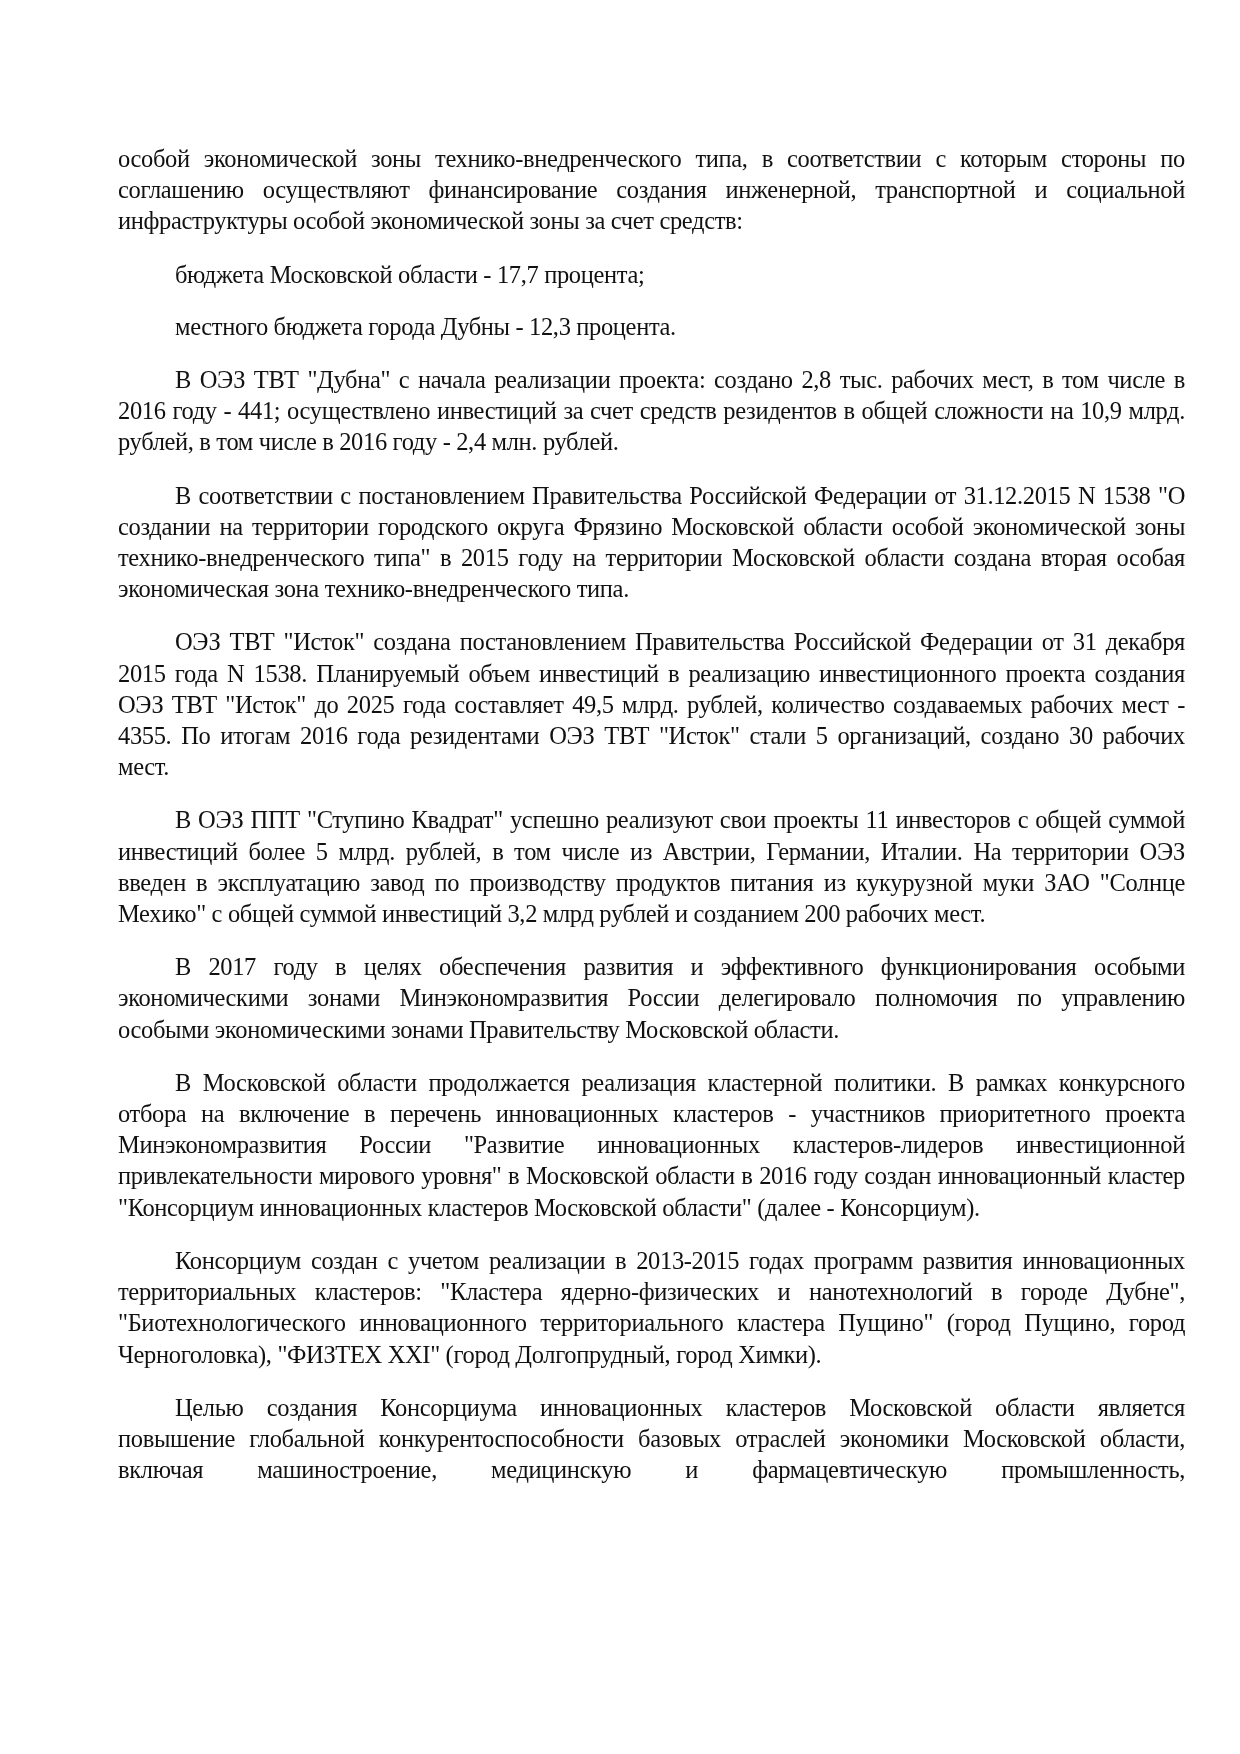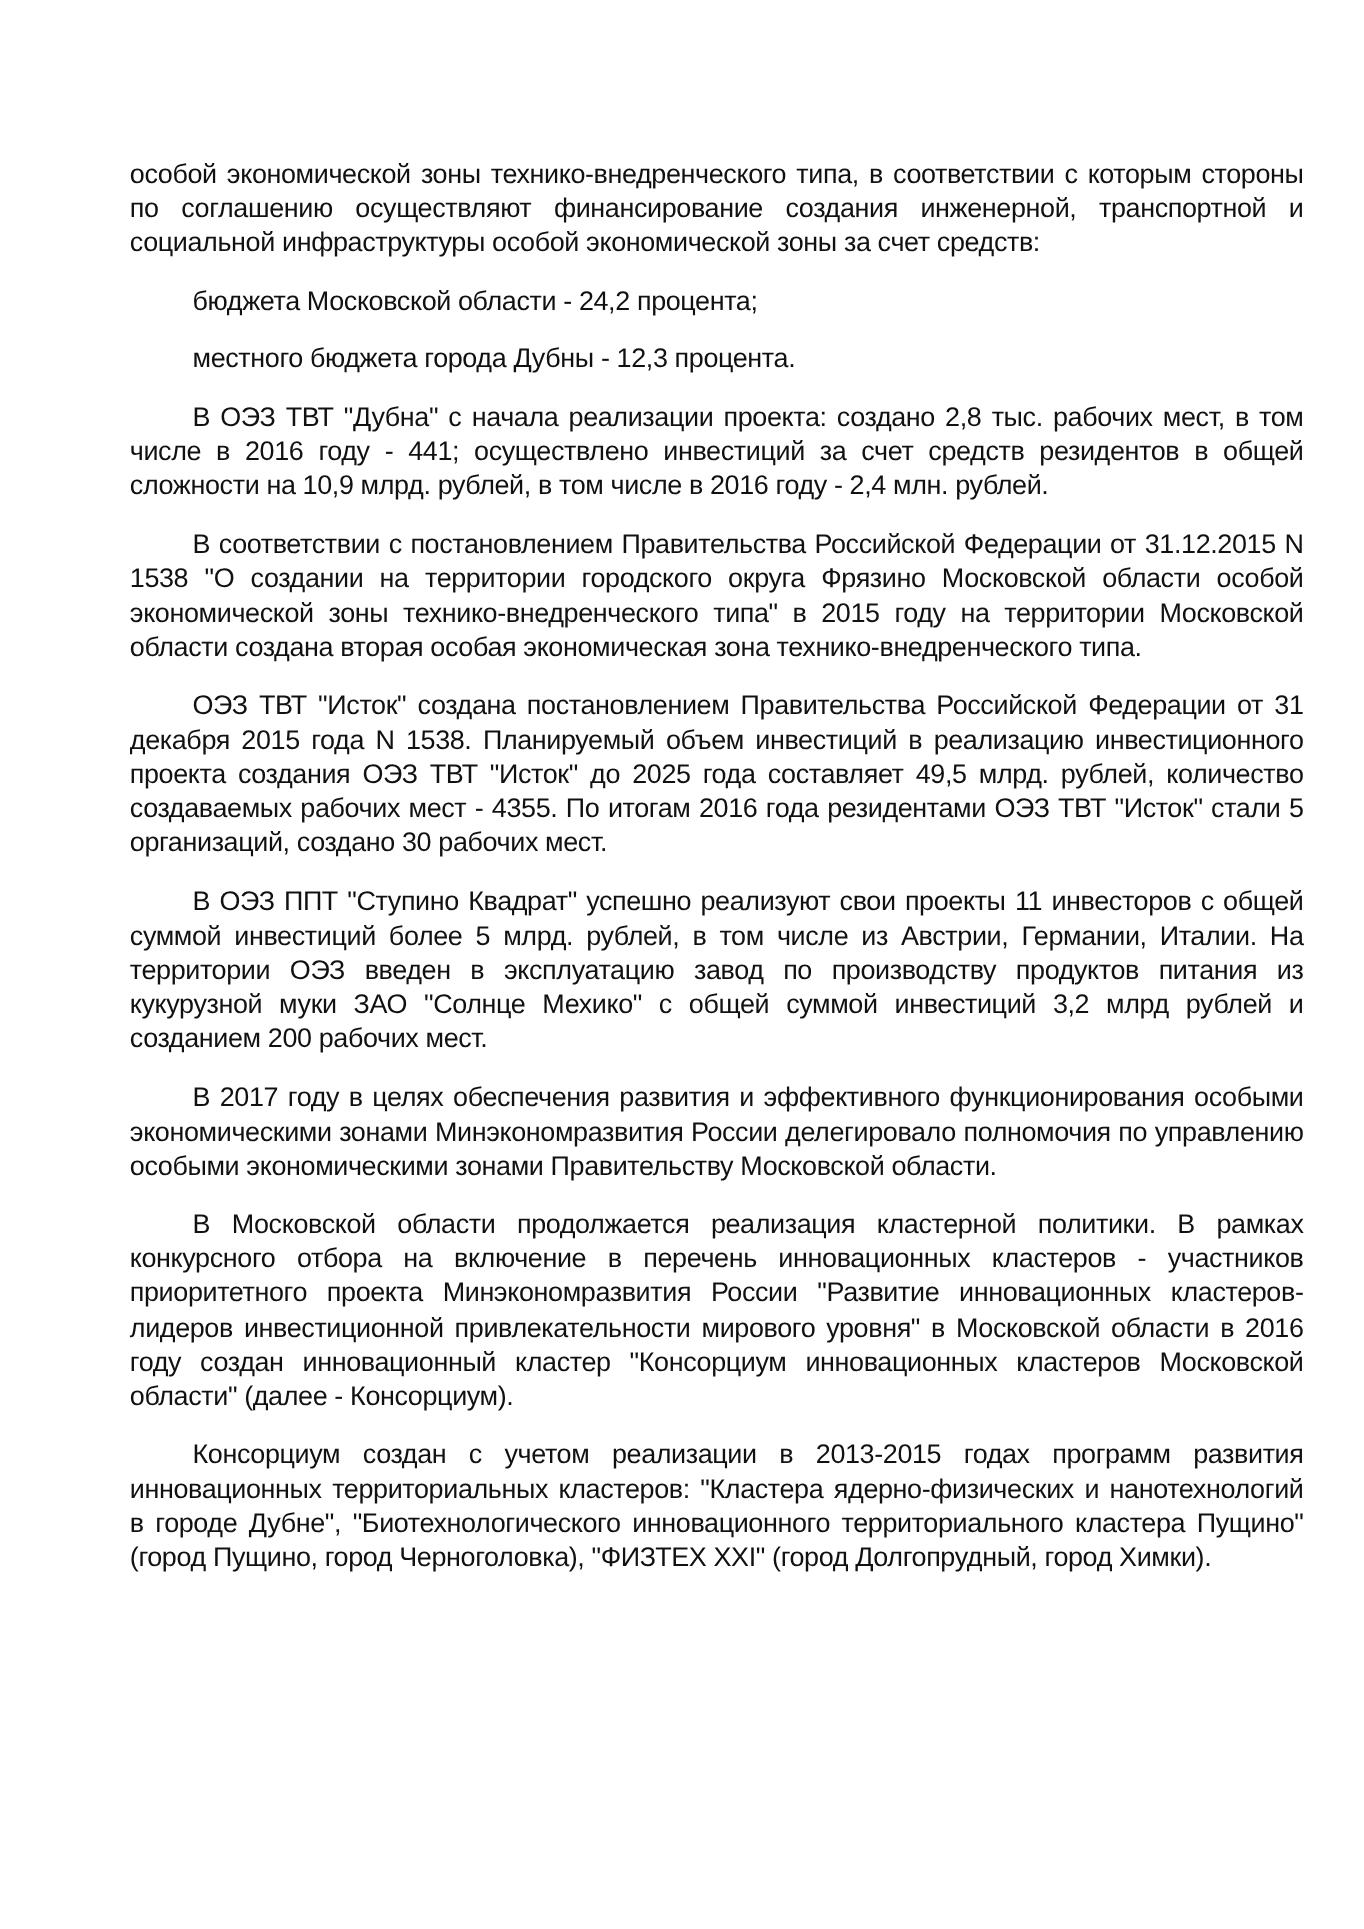--- a/index.html
+++ b/index.html
@@ -12,21 +12,21 @@
       height: 1754px;
       position: relative;
       overflow: hidden;
     }
     .page {
       position: absolute;
       left: 118px;
       top: 143px;
       width: 1067px;
       color: #111111;
-      font-family: Liberation Sans, sans-serif;
+      font-family: Liberation Serif, serif;
       font-size: 24.5px;
       line-height: 31.2px;
     }
     .text-scale {
       transform-origin: 0 0;
     }
     p {
       margin: 0 0 22px 0;
       text-align: justify;
       text-align-last: left;
@@ -44,23 +44,24 @@
       letter-spacing: -0.35px;
       word-spacing: 0px;
     }
   </style>
 </head>
 <body>
 
 <div class="page">
   <div class="text-scale condensed">
     <p class="noindent">особой экономической зоны технико-внедренческого типа, в соответствии с которым стороны по соглашению осуществляют финансирование создания инженерной, транспортной и социальной инфраструктуры особой экономической зоны за счет средств:</p>
-    <p class="list-line">бюджета Московской области - 24,2 процента;</p>
+    <p class="list-line">бюджета Московской области - 17,7 процента;</p>
     <p class="list-line">местного бюджета города Дубны - 12,3 процента.</p>
     <p>В ОЭЗ ТВТ "Дубна" с начала реализации проекта: создано 2,8 тыс. рабочих мест, в том числе в 2016 году - 441; осуществлено инвестиций за счет средств резидентов в общей сложности на 10,9 млрд. рублей, в том числе в 2016 году - 2,4 млн. рублей.</p>
     <p>В соответствии с постановлением Правительства Российской Федерации от 31.12.2015 N 1538 "О создании на территории городского округа Фрязино Московской области особой экономической зоны технико-внедренческого типа" в 2015 году на территории Московской области создана вторая особая экономическая зона технико-внедренческого типа.</p>
     <p>ОЭЗ ТВТ "Исток" создана постановлением Правительства Российской Федерации от 31 декабря 2015 года N 1538. Планируемый объем инвестиций в реализацию инвестиционного проекта создания ОЭЗ ТВТ "Исток" до 2025 года составляет 49,5 млрд. рублей, количество создаваемых рабочих мест - 4355. По итогам 2016 года резидентами ОЭЗ ТВТ "Исток" стали 5 организаций, создано 30 рабочих мест.</p>
     <p>В ОЭЗ ППТ "Ступино Квадрат" успешно реализуют свои проекты 11 инвесторов с общей суммой инвестиций более 5 млрд. рублей, в том числе из Австрии, Германии, Италии. На территории ОЭЗ введен в эксплуатацию завод по производству продуктов питания из кукурузной муки ЗАО "Солнце Мехико" с общей суммой инвестиций 3,2 млрд рублей и созданием 200 рабочих мест.</p>
     <p>В 2017 году в целях обеспечения развития и эффективного функционирования особыми экономическими зонами Минэкономразвития России делегировало полномочия по управлению особыми экономическими зонами Правительству Московской области.</p>
     <p>В Московской области продолжается реализация кластерной политики. В рамках конкурсного отбора на включение в перечень инновационных кластеров - участников приоритетного проекта Минэкономразвития России "Развитие инновационных кластеров-лидеров инвестиционной привлекательности мирового уровня" в Московской области в 2016 году создан инновационный кластер "Консорциум инновационных кластеров Московской области" (далее - Консорциум).</p>
     <p>Консорциум создан с учетом реализации в 2013-2015 годах программ развития инновационных территориальных кластеров: "Кластера ядерно-физических и нанотехнологий в городе Дубне", "Биотехнологического инновационного территориального кластера Пущино" (город Пущино, город Черноголовка), "ФИЗТЕХ XXI" (город Долгопрудный, город Химки).</p>
+    <p style="text-align-last: justify;">Целью создания Консорциума инновационных кластеров Московской области является повышение глобальной конкурентоспособности базовых отраслей экономики Московской области, включая машиностроение, медицинскую и фармацевтическую промышленность,</p>
   </div>
 </div>
 
 </body></html>

